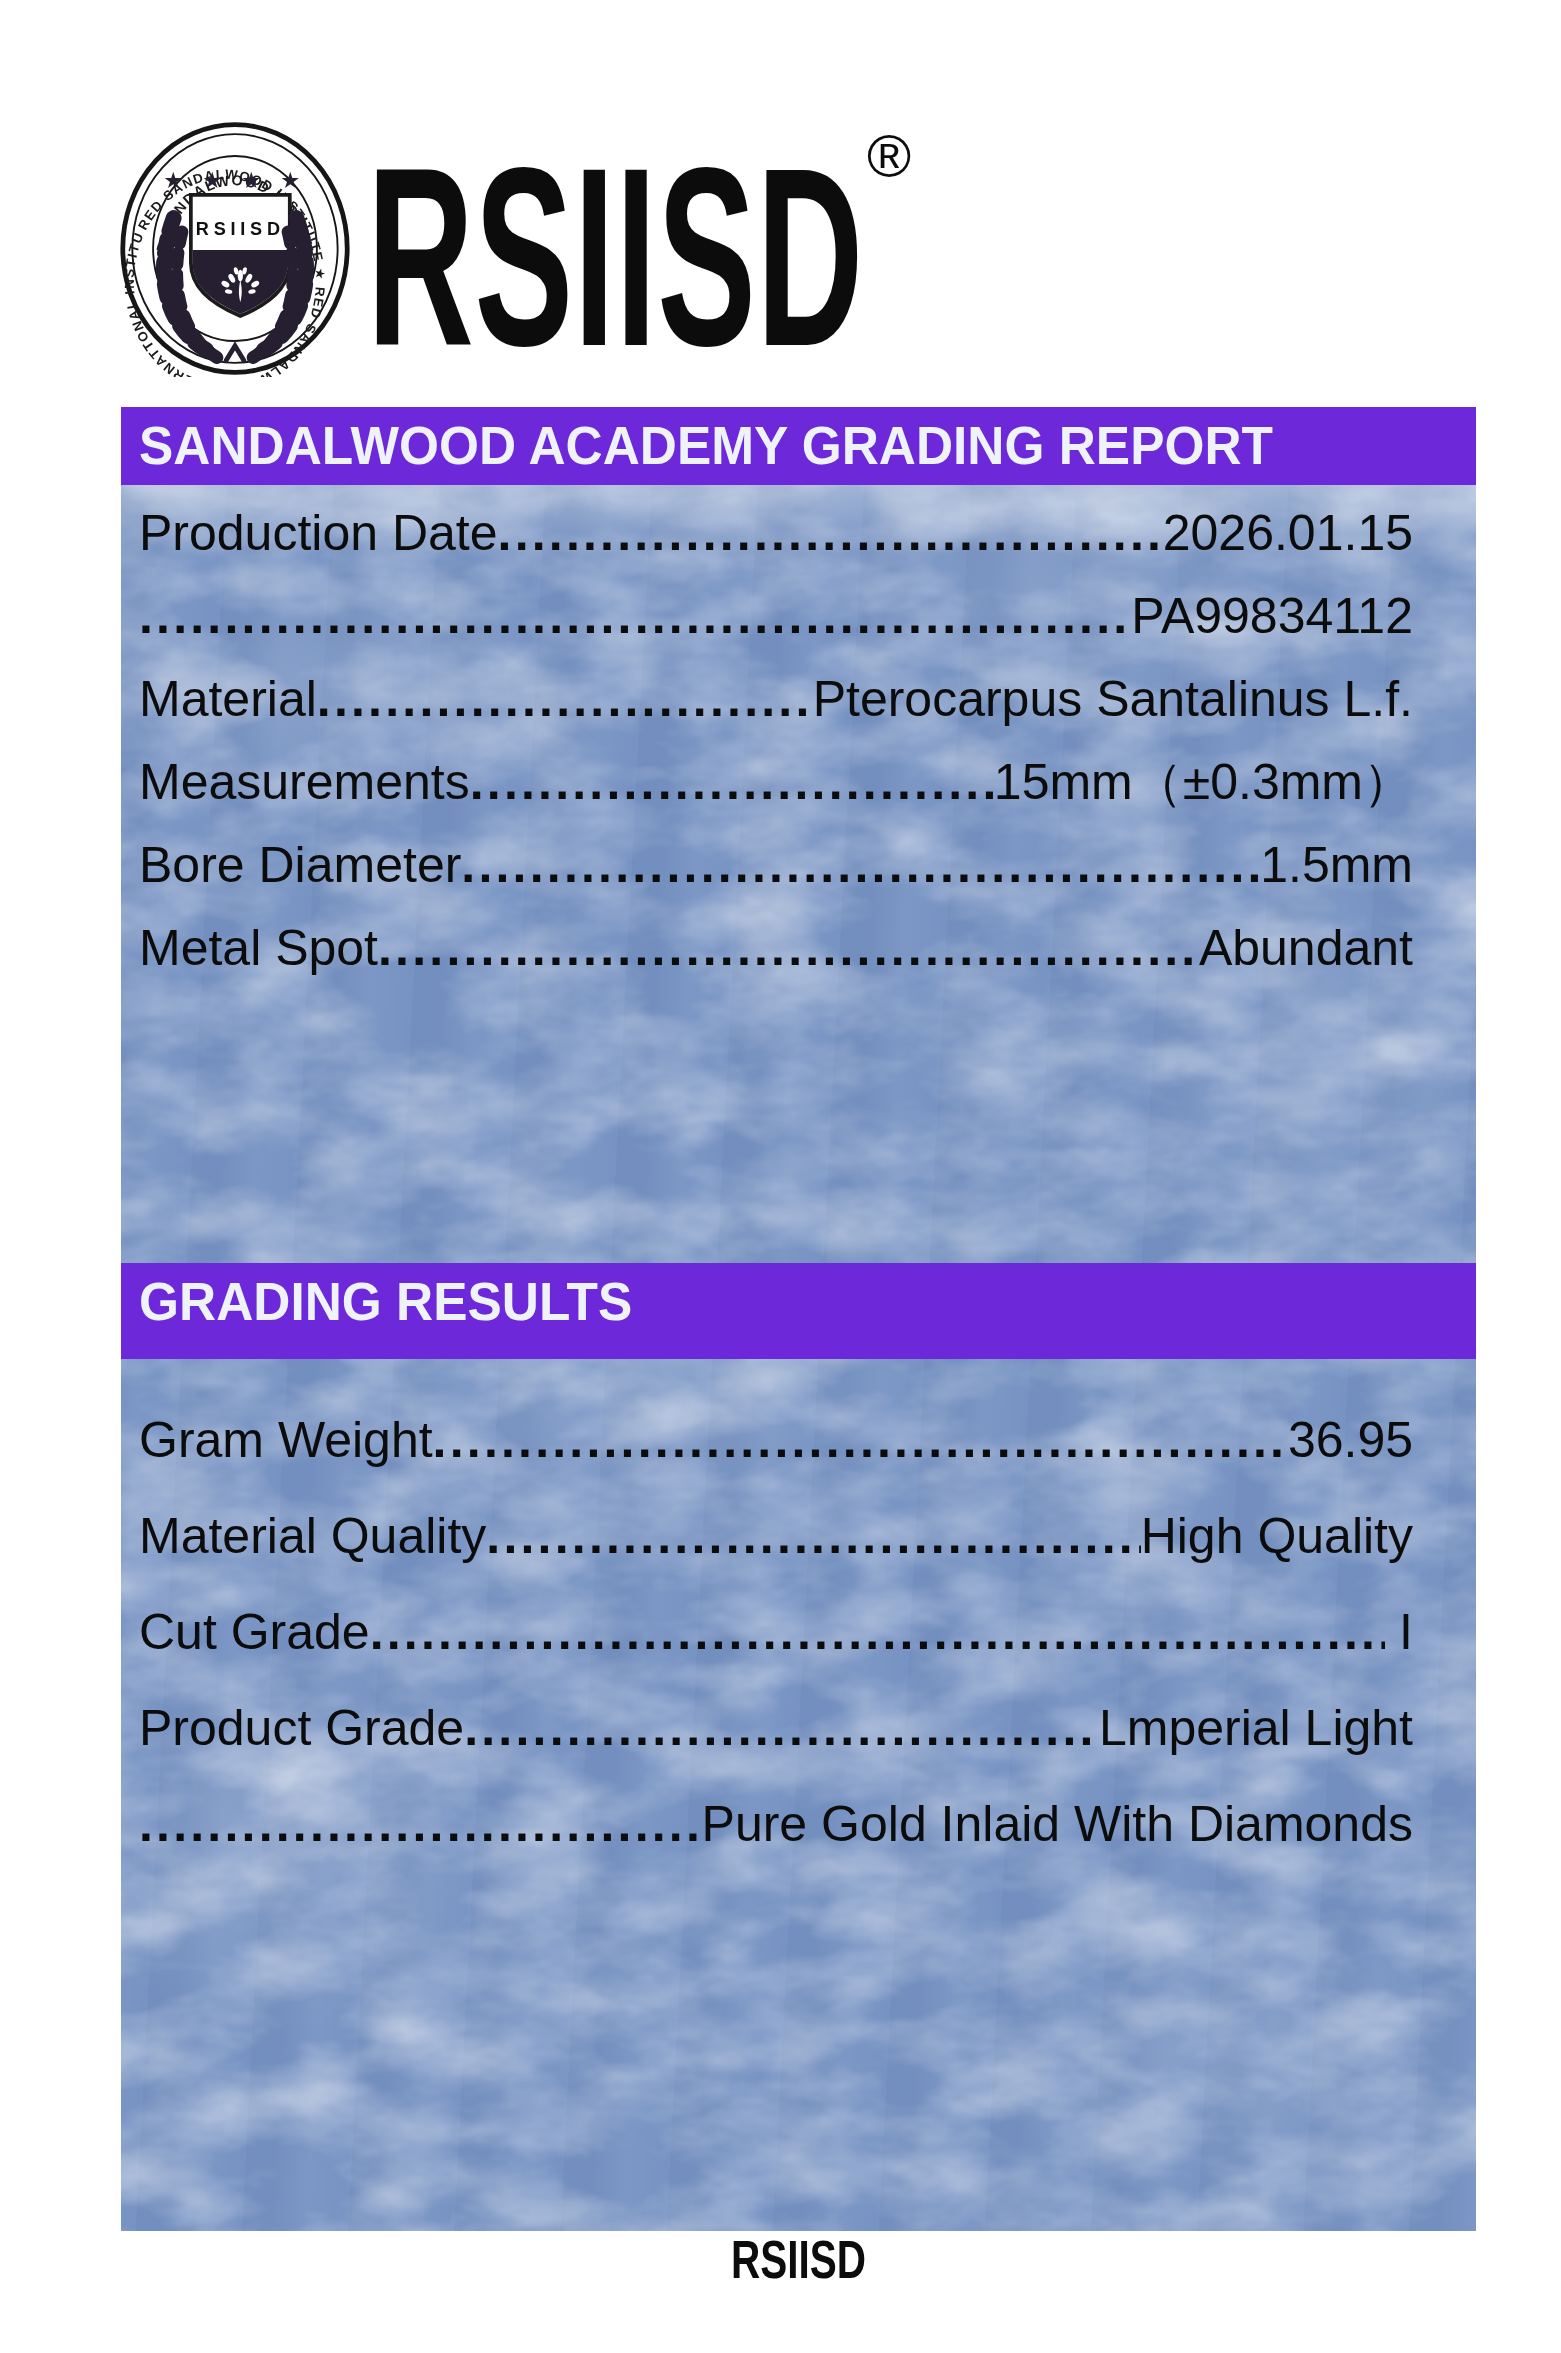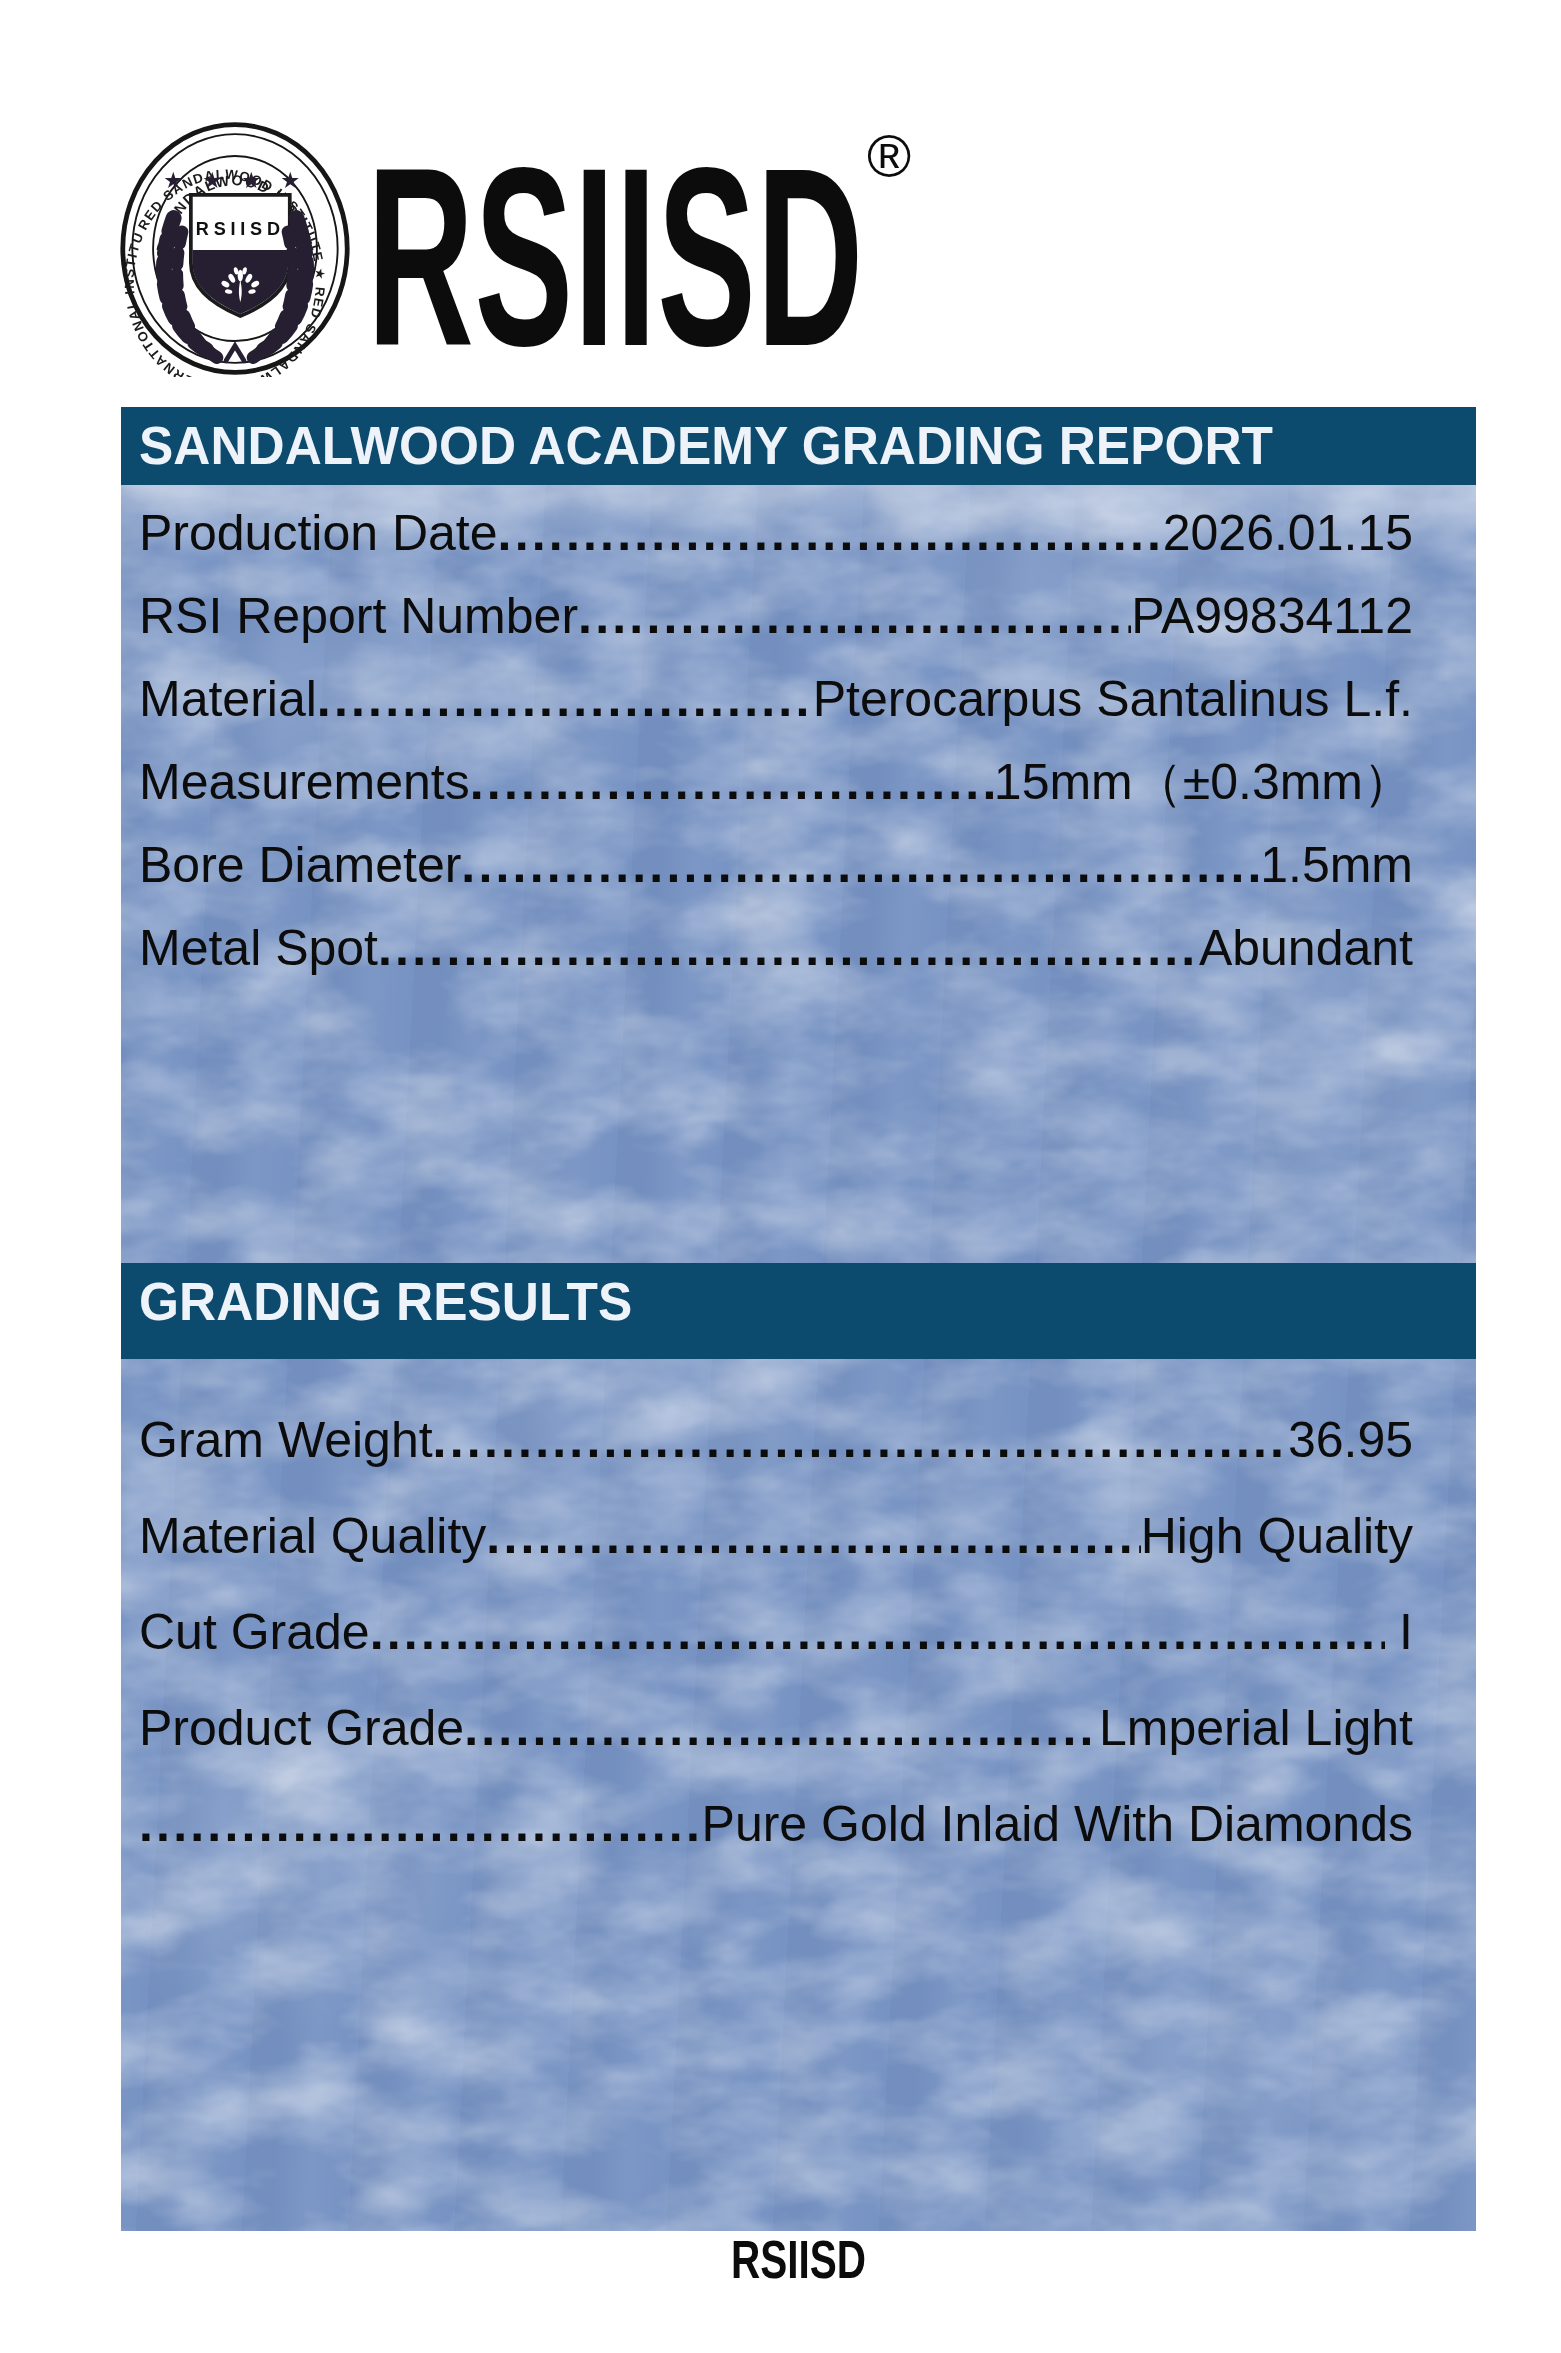--- a/index.html
+++ b/index.html
@@ -20,21 +20,21 @@
     letter-spacing:1.1px;
   }
   .reg{
     position:absolute;left:867px;top:127px;
     font-size:60px;line-height:60px;color:#0c0c0c;font-weight:normal;
   }
 
   
   .bar{
     position:absolute;left:121px;width:1355px;height:96px;
-    background:#0c4a6e;
+    background:#6d28d9;
     color:#eef2f9;
     font-size:53px;font-weight:bold;line-height:78px;
     white-space:nowrap;
   }
   .bar .bar-label{padding-left:18.6px;display:inline-block;transform:scaleX(0.97);transform-origin:0 0;}
   .bar1{top:407px;}
 
   
   .panel{
     position:absolute;left:121px;top:485px;width:1355px;height:1746px;
@@ -139,21 +139,20 @@
       <rect width="100%" height="100%" filter="url(#tex)"></rect>
     </svg>
 
     <div class="fields fields1">
       <div class="frow">
         <span class="lab">Production Date</span>
         <span class="leader">....................................................................................................................................................................................</span>
         <span class="val">2026.01.15</span>
       </div>
       <div class="frow">
-        <span class="lab">RSI Report Number</span>
         <span class="leader">....................................................................................................................................................................................</span>
         <span class="val">PA99834112</span>
       </div>
       <div class="frow">
         <span class="lab">Material</span>
         <span class="leader">....................................................................................................................................................................................</span>
         <span class="val">Pterocarpus Santalinus L.f.</span>
       </div>
       <div class="frow">
         <span class="lab">Measurements</span>

